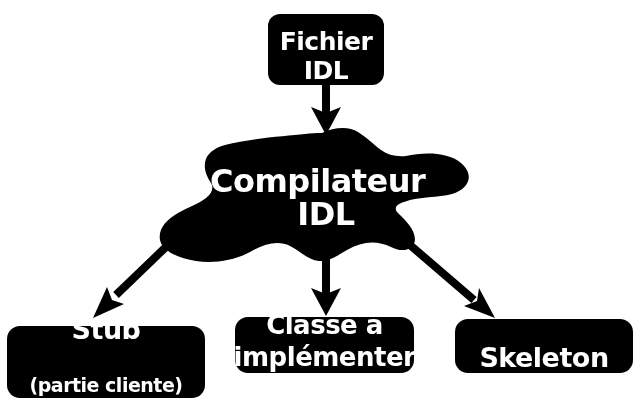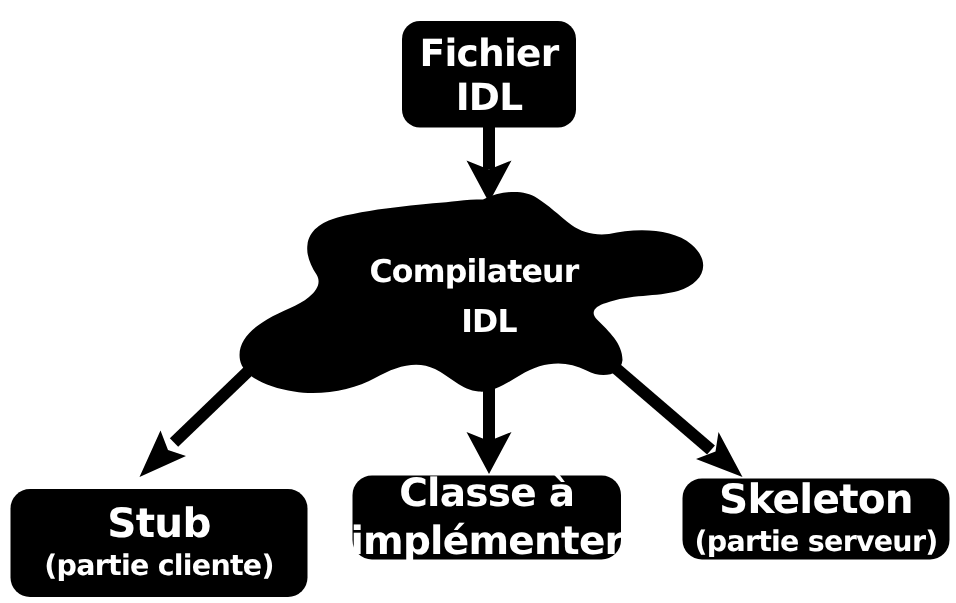--- a/index.html
+++ b/index.html
@@ -23,34 +23,35 @@
     height: 402px;
   }
   .node {
     position: absolute;
     background: #000000;
     color: #ffffff;
     border-radius: 13px;
     display: flex;
     flex-direction: column;
     align-items: center;
-    justify-content: center;
+    justify-content: flex-end;
     text-align: center;
     font-weight: bold;
     letter-spacing: -0.5px;
   }
   .node .title {
     font-size: 27px;
     line-height: 31px;
     white-space: nowrap;
   }
   .node .subtitle {
     font-size: 19px;
     line-height: 25px;
     white-space: nowrap;
+    margin-top: 28px;
   }
   .node .big-line {
     font-size: 26px;
     line-height: 32px;
     white-space: nowrap;
   }
   #node-fichier {
     left: 268px; top: 14px;
     width: 116px; height: 71px;
     border-radius: 12px;
@@ -68,21 +69,21 @@
     left: 455px; top: 319px;
     width: 178px; height: 54px;
   }
   .blob-label {
     position: absolute;
     left: 210px; top: 165px;
     width: 212px;
     color: #ffffff;
     font-weight: bold;
     text-align: center;
-    font-size: 21px;
+    font-size: 32px;
     line-height: 33px;
     letter-spacing: -0.5px;
     pointer-events: none;
   }
   .blob-label .line2 {
     display: block;
     transform: translateX(10px);
   }
 </style>
 </head>
@@ -152,16 +153,15 @@
     <span class="subtitle">(partie cliente)</span>
   </div>
 
   <div class="node" id="node-classe">
     <span class="big-line">Classe à</span>
     <span class="big-line">implémenter</span>
   </div>
 
   <div class="node" id="node-skeleton">
     <span class="title">Skeleton</span>
-    <span class="subtitle">(partie serveur)</span>
   </div>
 
 </div>
 
 </body></html>

